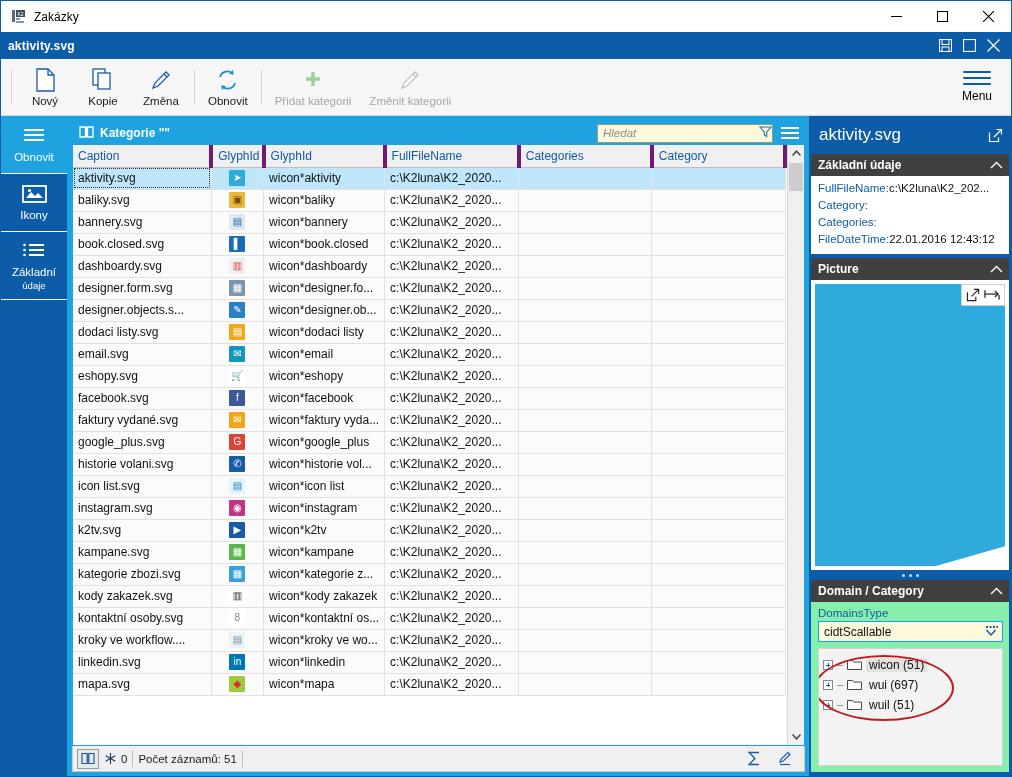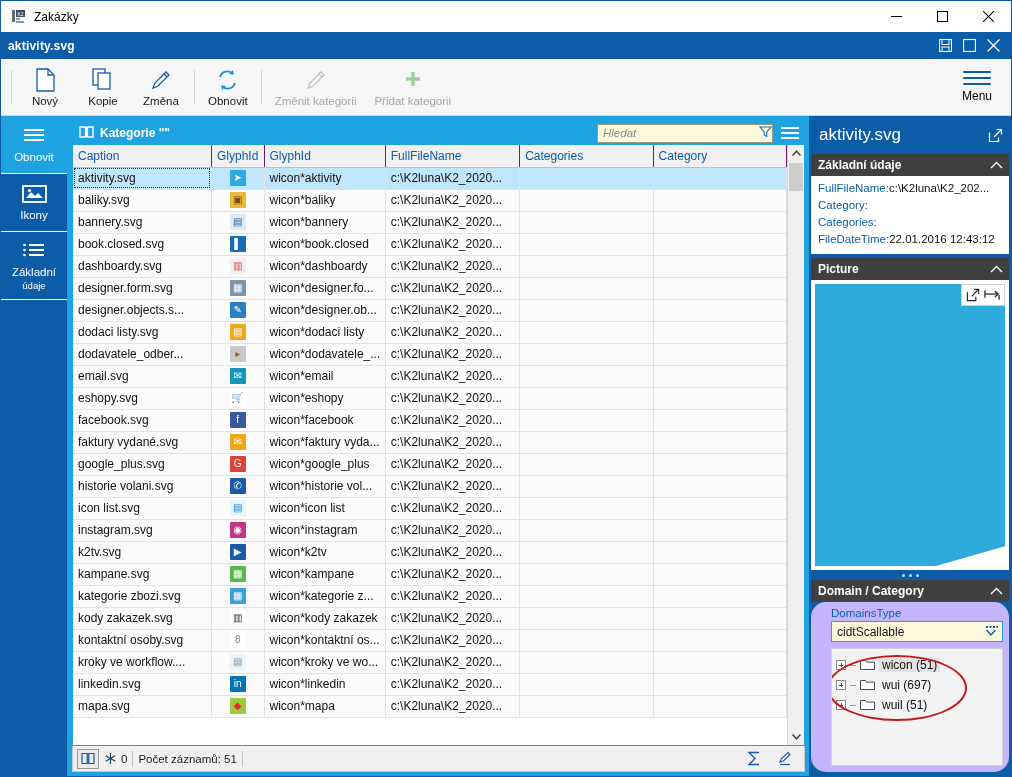--- a/index.html
+++ b/index.html
@@ -141,21 +141,21 @@
   .grid-burger span { height:2px; background:#fff; display:block;}
 
   
   .grid-wrap { flex: 1; display: flex; min-height: 0; background: #fff; }
   .grid-scrollarea { flex: 1; display: flex; flex-direction: column; min-width: 0; }
   table.grid { width: 100%; border-collapse: collapse; table-layout: fixed; }
   table.grid th {
     background: #f0f0f0; color: #0d5ca8;
     font-weight: normal; font-size: 12px;
     text-align: left; padding: 3px 5px;
-    border-right: 1px solid #701a75;
+    border-right: 4px solid #701a75;
     border-bottom: 1px solid #bfbfbf;
     height: 22px;
   }
   table.grid td {
     font-size: 12px; color: #111;
     padding: 2px 5px; height: 22px;
     border-right: 1px solid #e2e2e2;
     border-bottom: 1px solid #e2e2e2;
     background: #fbfbfb;
     white-space: nowrap; overflow: hidden;
@@ -244,21 +244,21 @@
   .pic-tools {
     position: absolute; top: 0; right: 0;
     background: #fff; border: 1px solid #cfcfcf;
     display: flex; gap: 4px; padding: 3px 4px; z-index: 3;
   }
   .pic-tool { cursor: default; display:flex; }
 
   .dots { height: 10px; display:flex; align-items:center; justify-content:center; gap:4px; }
   .dots i { width:3px; height:3px; background:#bfe0f5; border-radius:50%; display:block;}
 
-  .dc-body { background:#c4b5fd; padding: 5px 6px 6px 20px; flex: 0 0 auto; border-radius: 15px; }
+  .dc-body { background:#86efac; padding: 5px 6px 6px 7px; flex: 0 0 auto; }
   .dc-label { color:#0d5ca8; font-size: 11.5px; margin-bottom: 2px; }
   .dc-select {
     height: 21px; border: 1px solid #1fa3e0; background:#fbf8dc;
     display:flex; align-items:center; padding: 0 3px 0 5px;
     font-size: 12px; color:#111;
   }
   .dc-arrow { margin-left:auto; display:flex; color:#0d5ca8; }
   .dc-tree {
     margin-top: 6px; background:#f3f3f3; border:1px solid #d2d2d2;
     height: 118px; padding: 6px 4px; position: relative; overflow:hidden;
@@ -381,33 +381,33 @@
             <path d="M17 2 l0.6 4.6 l-4.6 -0.6 z" fill="#1a8fd0"></path>
             <path d="M6 22 l-0.6 -4.6 l4.6 0.6 z" fill="#1a8fd0"></path>
           </svg>
       </span>
       <span class="lbl">Obnovit</span>
     </div>
     <div class="tb-sep"></div>
     <div class="tb-item wide disabled">
       <span class="glyph">
         <svg width="22" height="24" viewBox="0 0 22 24">
-            <path d="M3 20 l2-5 L16 4 l3 3 L8 18 z" fill="#fff" stroke="#c0c0c0" stroke-width="1.3"></path>
-            <path d="M14 6 l3 3" stroke="#c0c0c0" stroke-width="1.3"></path>
+            <path d="M11 4 v14 M4 11 h14" stroke="#9bd39b" stroke-width="3.4" stroke-linecap="butt"></path>
           </svg>
       </span>
-      <span class="lbl">Změnit kategorii</span>
+      <span class="lbl">Přidat kategorii</span>
     </div>
     <div class="tb-item wide disabled">
       <span class="glyph">
         <svg width="22" height="24" viewBox="0 0 22 24">
-            <path d="M11 4 v14 M4 11 h14" stroke="#9bd39b" stroke-width="3.4" stroke-linecap="butt"></path>
+            <path d="M3 20 l2-5 L16 4 l3 3 L8 18 z" fill="#fff" stroke="#c0c0c0" stroke-width="1.3"></path>
+            <path d="M14 6 l3 3" stroke="#c0c0c0" stroke-width="1.3"></path>
           </svg>
       </span>
-      <span class="lbl">Přidat kategorii</span>
+      <span class="lbl">Změnit kategorii</span>
     </div>
     <div class="tb-menu">
       <span class="hamburger">
           <span></span>
           <span></span>
           <span></span>
         </span>
       <span class="lbl">Menu</span>
     </div>
   </div>
@@ -561,28 +561,20 @@
                     <td class="c-glyph"><span class="gicon" style="background:#2b7fc4;color:#ffffff">✎</span></td>
                     <td>wicon*designer.ob...</td>
                     <td>c:\K2luna\K2_2020...</td>
                     <td></td>
                     <td></td>
                   </tr>
                   <tr>
                     <td class="c-caption">dodaci listy.svg</td>
                     <td class="c-glyph"><span class="gicon" style="background:#f0a818;color:#ffffff">▤</span></td>
                     <td>wicon*dodaci listy</td>
-                    <td>c:\K2luna\K2_2020...</td>
-                    <td></td>
-                    <td></td>
-                  </tr>
-                  <tr>
-                    <td class="c-caption">dodavatele_odber...</td>
-                    <td class="c-glyph"><span class="gicon" style="background:#c9c9c9;color:#8a6a10">▸</span></td>
-                    <td>wicon*dodavatele_...</td>
                     <td>c:\K2luna\K2_2020...</td>
                     <td></td>
                     <td></td>
                   </tr>
                   <tr>
                     <td class="c-caption">email.svg</td>
                     <td class="c-glyph"><span class="gicon" style="background:#1596bb;color:#ffffff">✉</span></td>
                     <td>wicon*email</td>
                     <td>c:\K2luna\K2_2020...</td>
                     <td></td>

